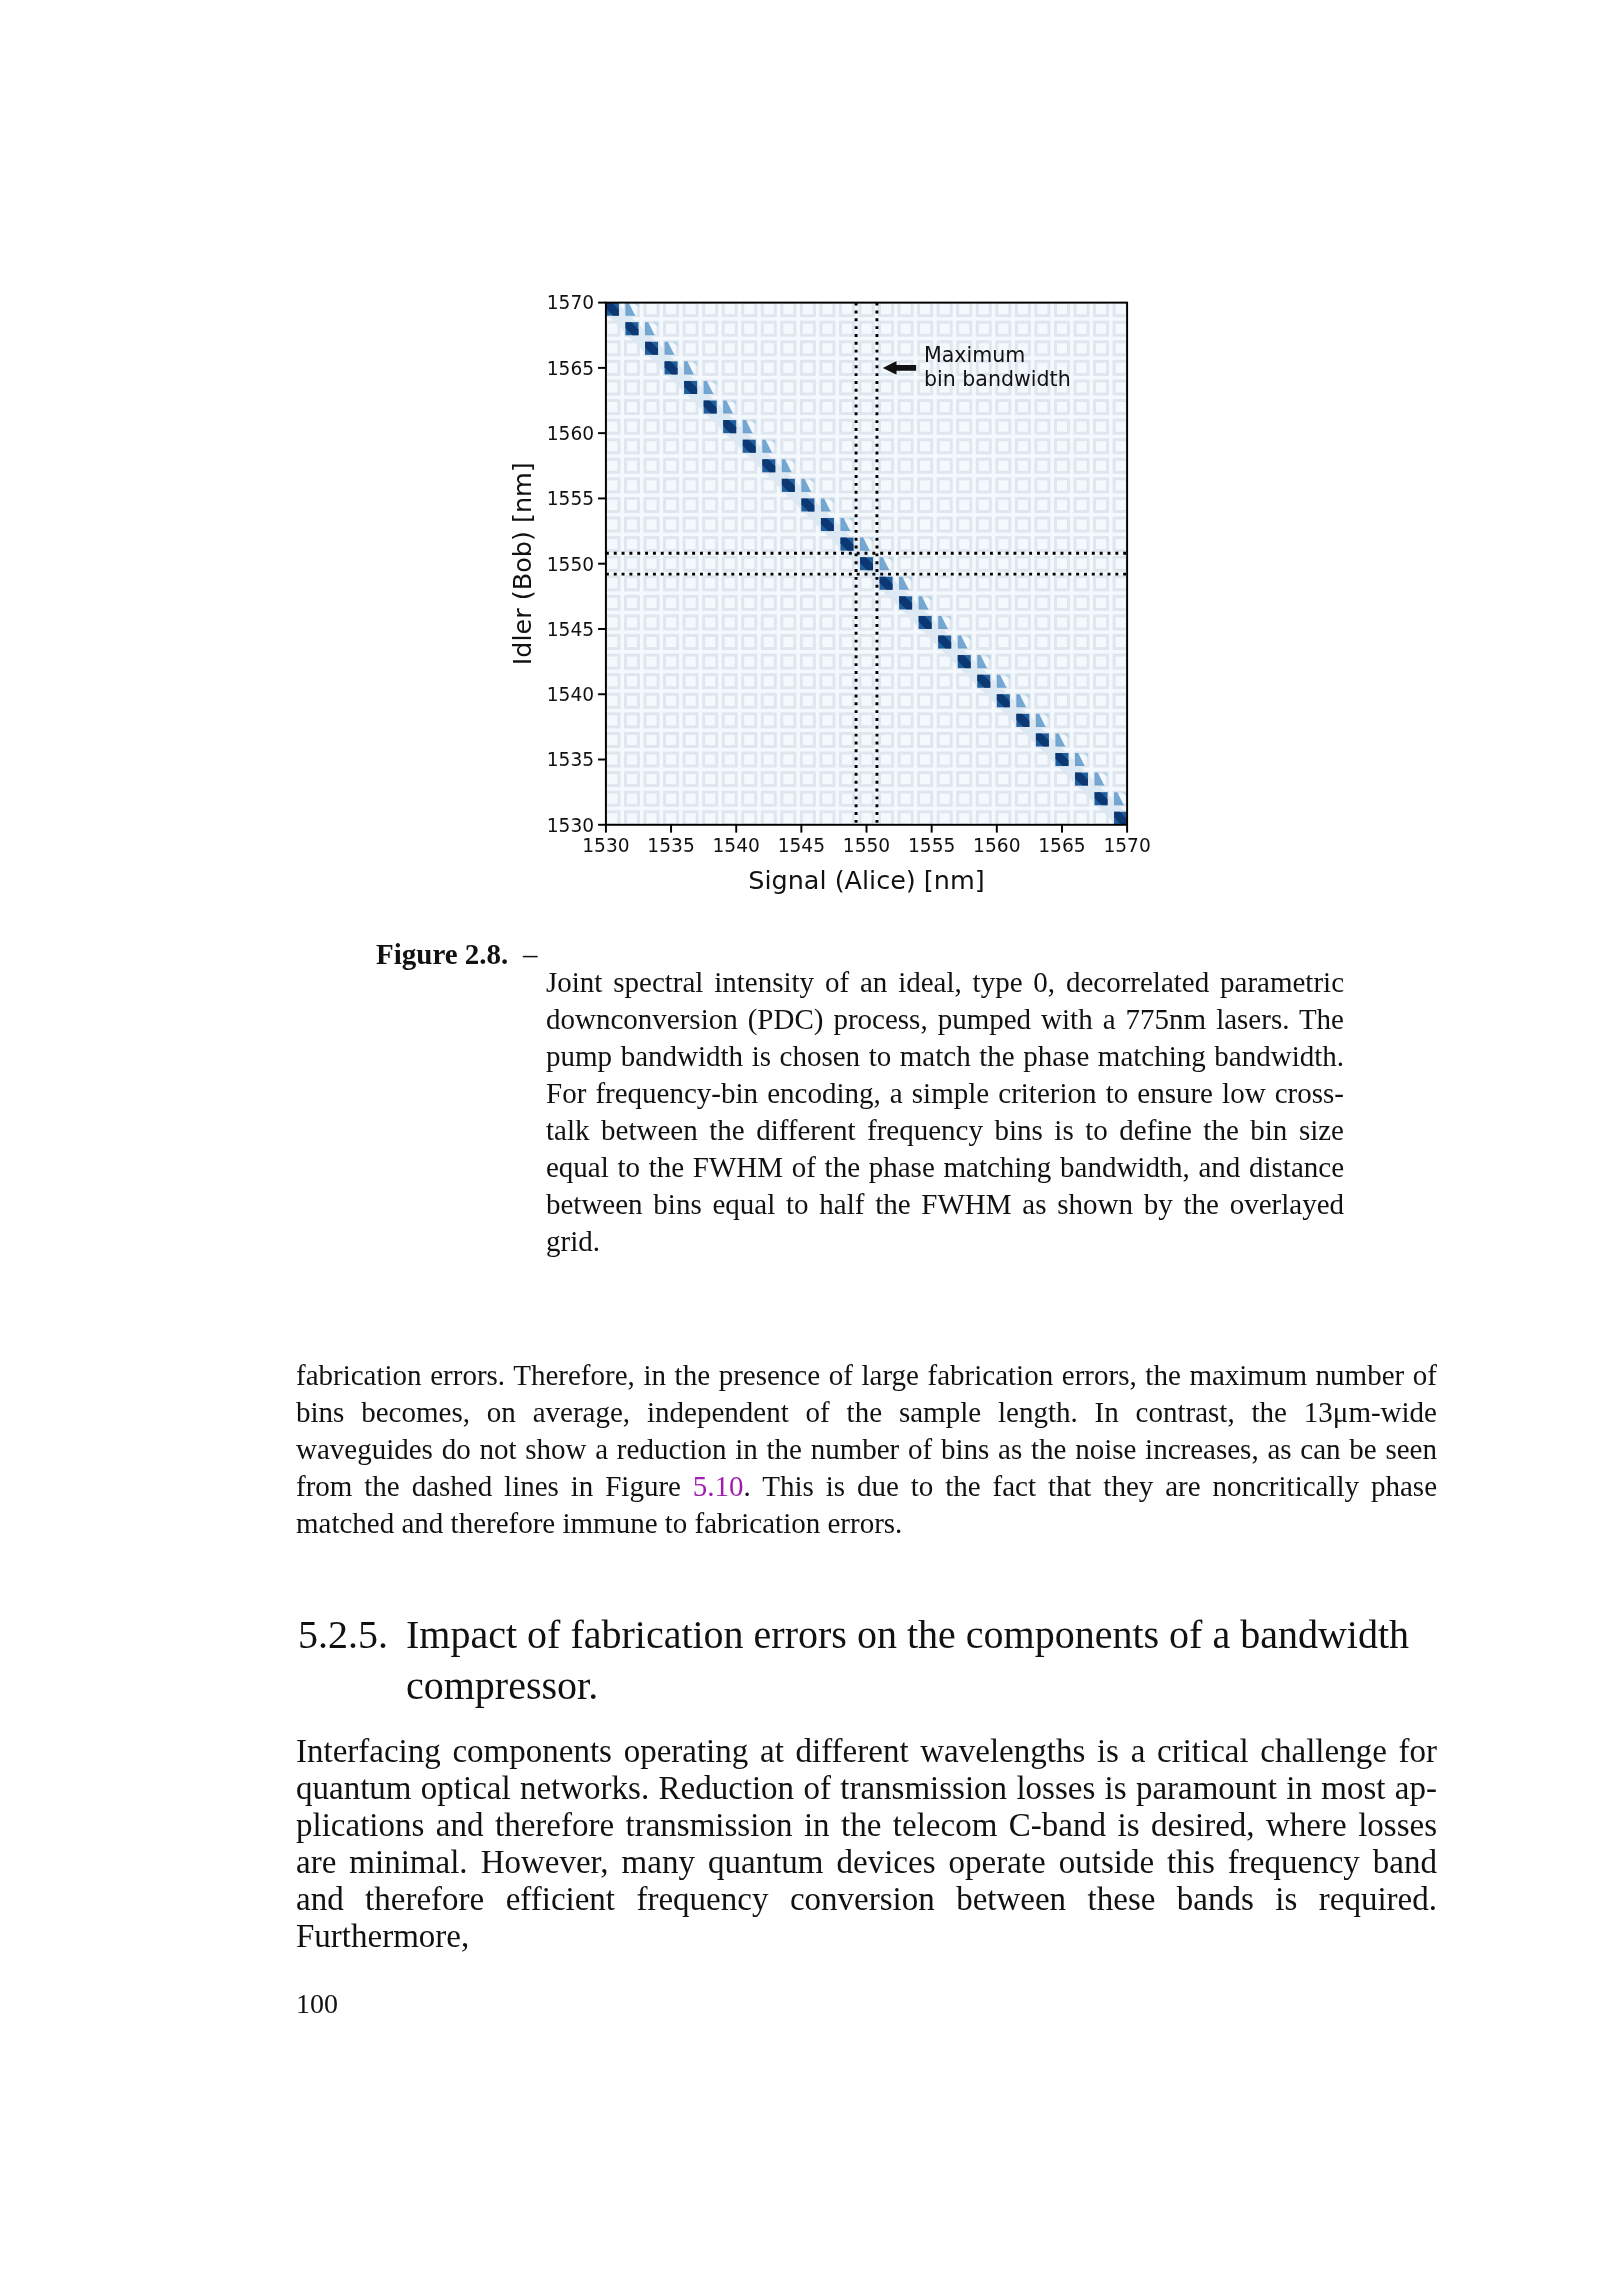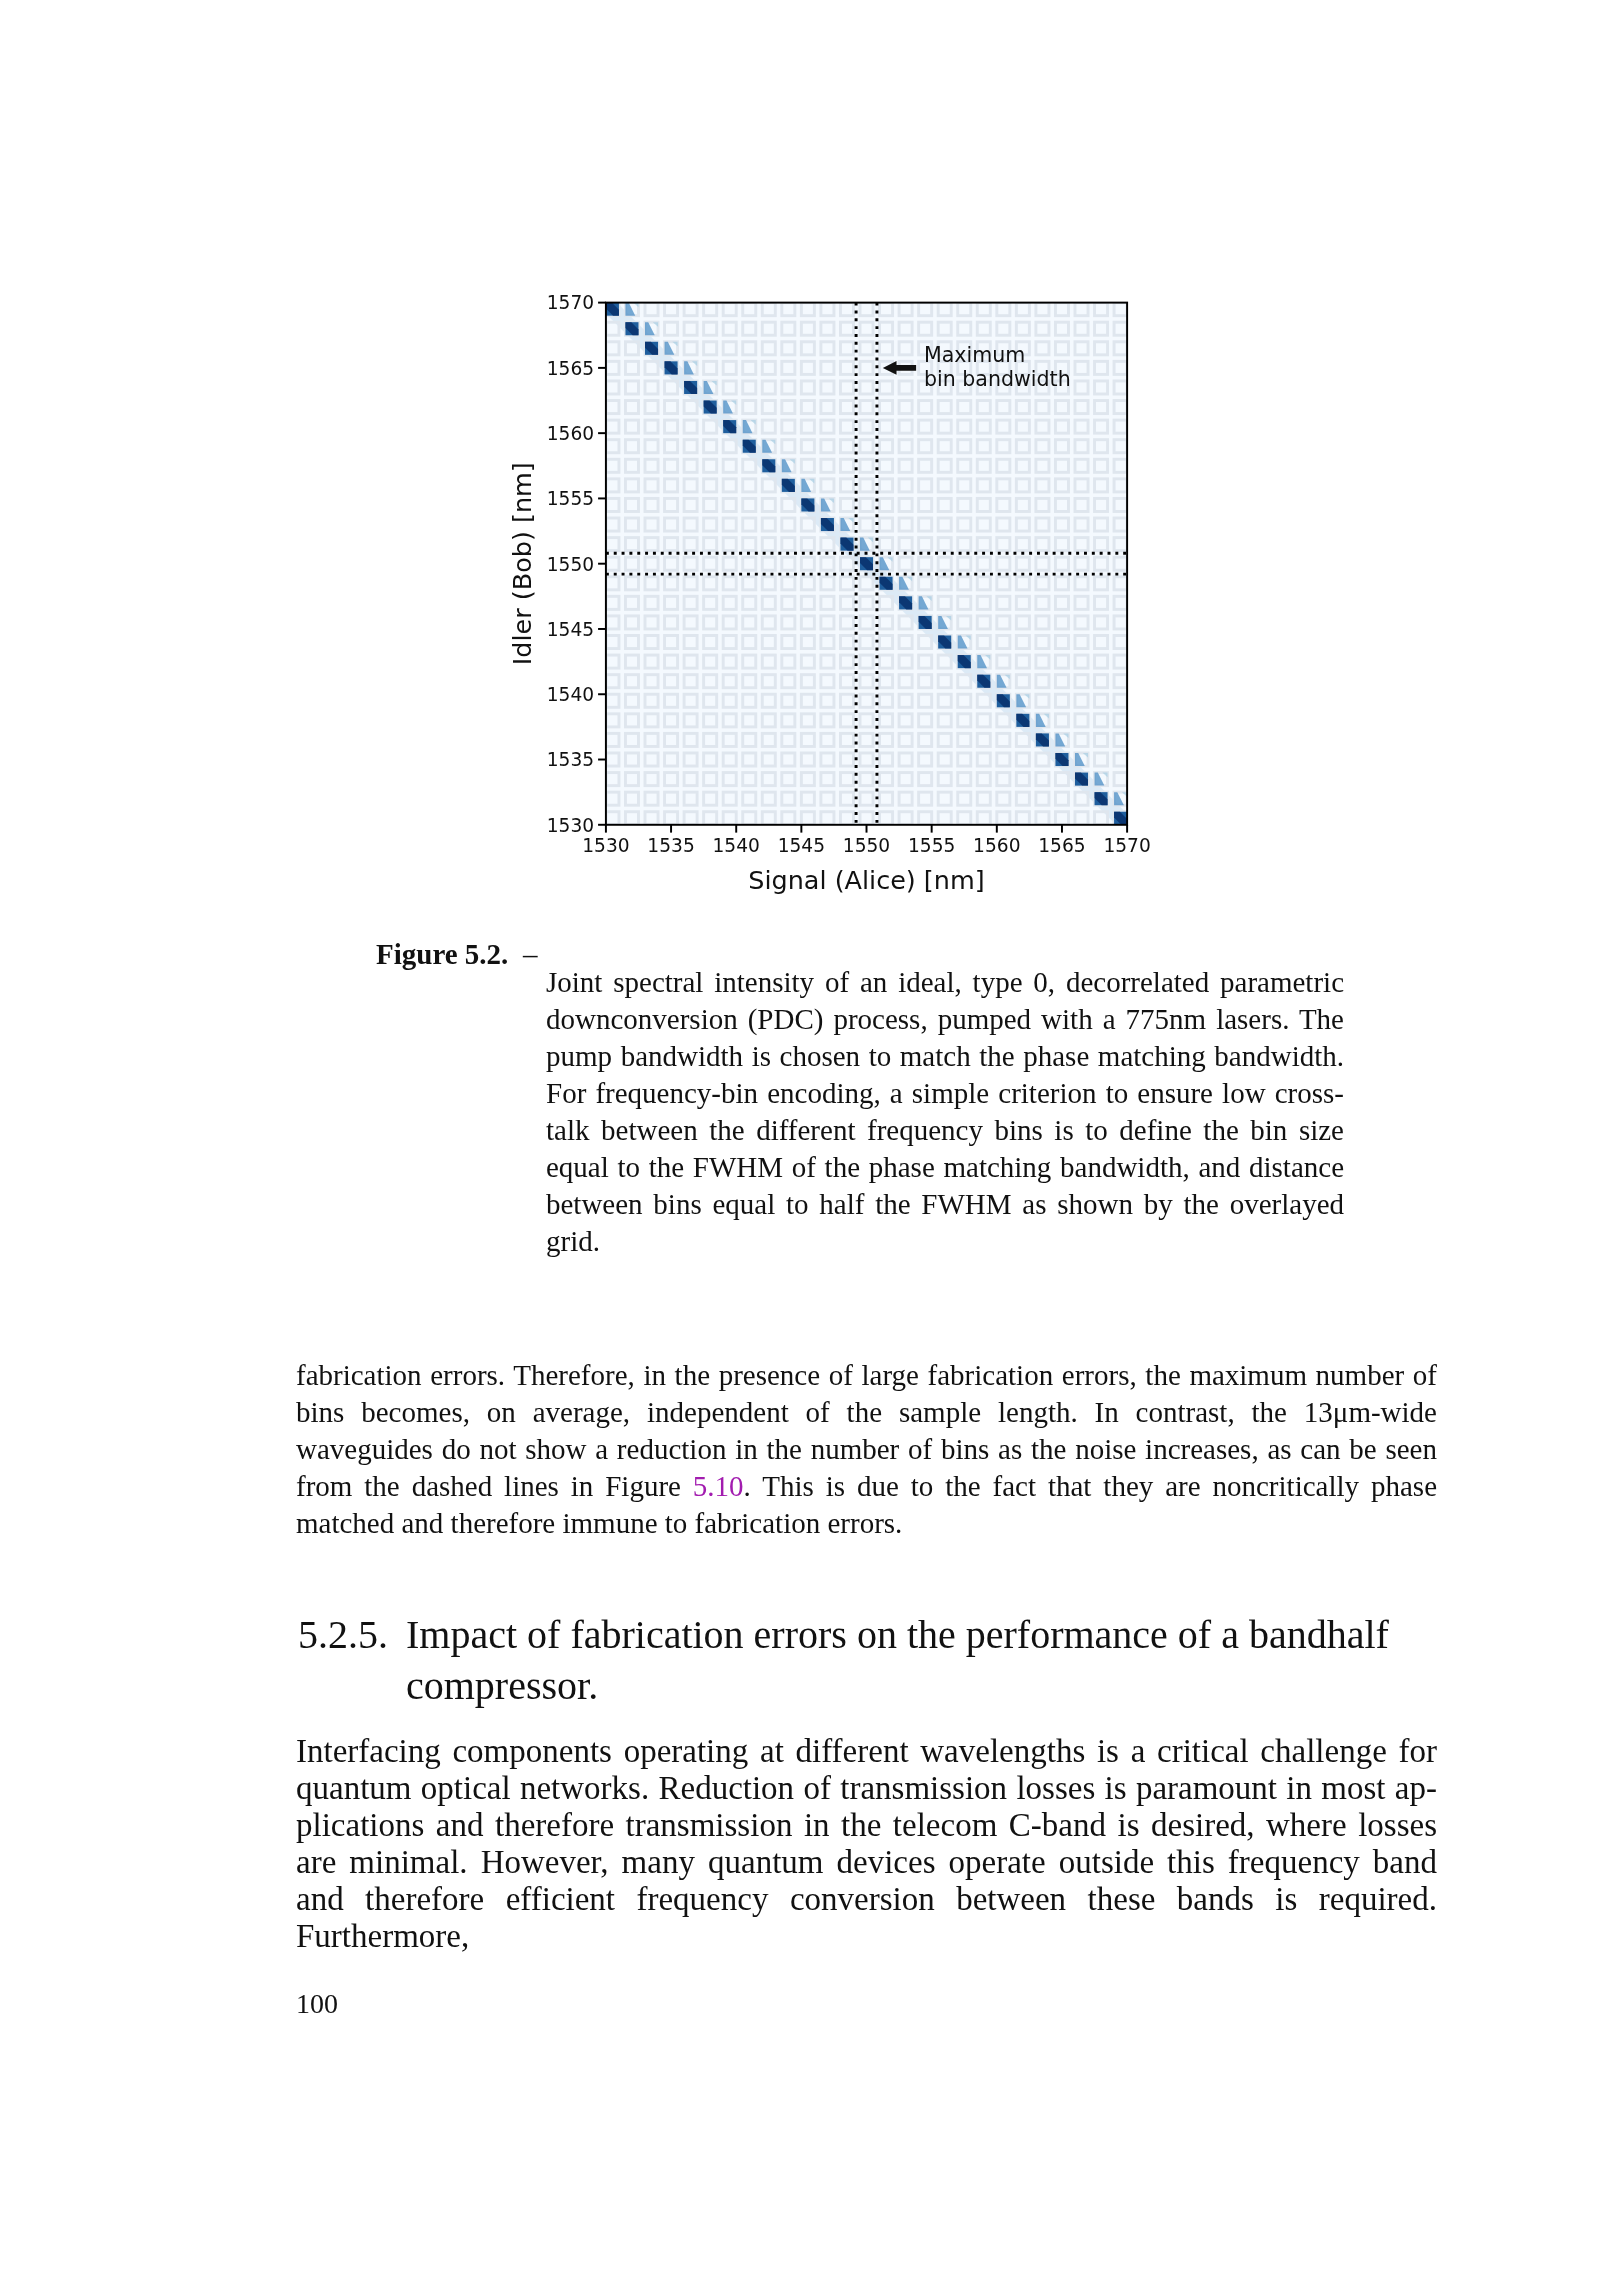--- a/index.html
+++ b/index.html
@@ -1124,28 +1124,28 @@
     <text id="ylabel" class="axis-label" text-anchor="middle" x="42" y="285.5" transform="rotate(-90 42 285.5)">Idler (Bob) [nm]</text>
     <g id="annot-layer">
       <path id="annot-arrow" d="M400.6399999999994,85.625 L414.6399999999994,78.625 L414.6399999999994,82.625 L434.6399999999994,82.625 L434.6399999999994,88.625 L414.6399999999994,88.625 L414.6399999999994,92.625 Z" fill="#111"></path>
       <text id="annot-l1" class="annot" x="442.6399999999994" y="79.625">Maximum</text>
       <text id="annot-l2" class="annot" x="442.6399999999994" y="103.625">bin bandwidth</text>
     </g>
   </svg>
 </div>
 
 <div id="caption">
-  <span class="cap-label">Figure 5.2.</span>
+  <span class="cap-label">Figure 2.8.</span>
   <span class="cap-dash">–</span>
   <div class="cap-text">Joint spectral intensity of an ideal, type 0, decorrelated parametric downconversion (PDC) process, pumped with a 775nm lasers. The pump bandwidth is chosen to match the phase matching bandwidth. For frequency-bin encoding, a simple criterion to ensure low cross-talk between the dif­ferent frequency bins is to define the bin size equal to the FWHM of the phase matching bandwidth, and distance be­tween bins equal to half the FWHM as shown by the over­layed grid.</div>
 </div>
 
 <p id="body-para-1" style="margin:0"><span>fabrication errors. Therefore, in the presence of large fabrication errors, the maximum number of bins becomes, on average, independent of the sample length. In contrast, the 13μm-wide waveguides do not show a reduction in the number of bins as the noise increases, as can be seen from the dashed lines in Figure </span><span class="link">5.10</span><span>. This is due to the fact that they are noncritically phase matched and therefore immune to fabrication errors.</span></p>
 
 <h2 id="section-heading" style="margin:2px;font-weight:normal">
   <span class="sec-num">5.2.5.</span>
-  <span class="sec-title">Impact of fabrication errors on the performance of a band­half compressor.</span>
+  <span class="sec-title">Impact of fabrication errors on the components of a band­width compressor.</span>
 </h2>
 
 <p id="body-para-2" style="margin:0">Interfacing components operating at different wavelengths is a critical challenge for quantum optical networks. Reduction of transmission losses is paramount in most ap­plications and therefore transmission in the telecom C-band is desired, where losses are minimal. However, many quantum devices operate outside this frequency band and therefore efficient frequency conversion between these bands is required. Furthermore,</p>
 
 <div id="page-number">100</div>
 
 
 </body></html>

